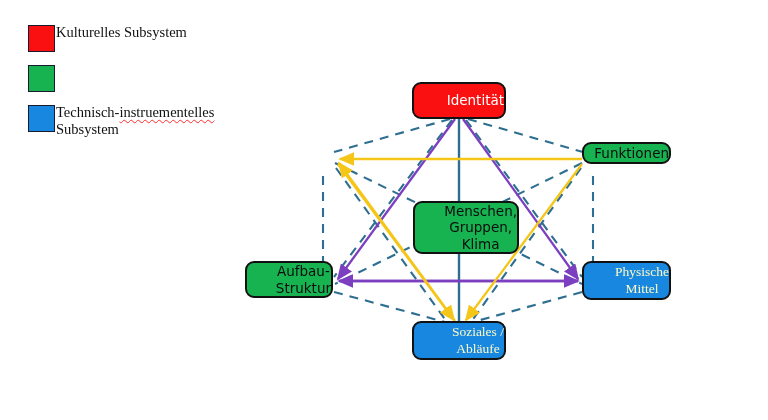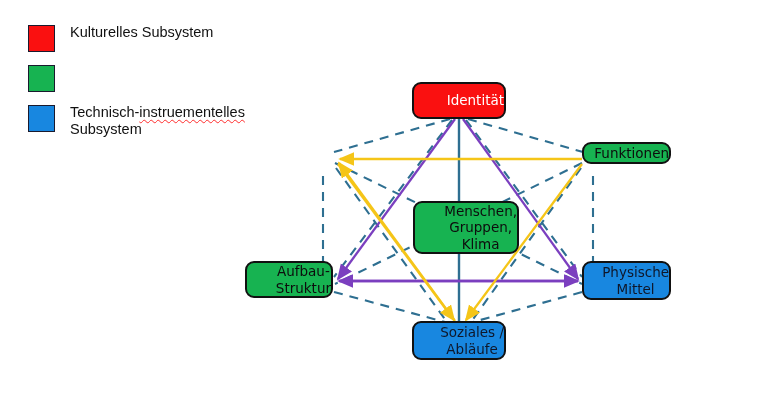--- a/index.html
+++ b/index.html
@@ -29,22 +29,22 @@
   }
   .legend-swatch {
     width: 27px;
     height: 27px;
     border: 1.5px solid #1a1a2e;
     box-sizing: border-box;
     flex: 0 0 auto;
     margin-top: 1px;
   }
   .legend-label {
-    margin-left: 15px;
-    font-family: Liberation Sans, sans-serif;
+    margin-left: 1px;
+    font-family: Liberation Serif, serif;
     font-size: 14.5px;
     line-height: 17px;
     color: #111111;
     white-space: pre-line;
   }
   .legend-label.spellcheck {
     position: relative;
   }
   .legend-label.spellcheck .sq {
     text-decoration: underline wavy #ff2d2d;
@@ -79,21 +79,21 @@
     justify-content: flex-end;
     text-align: center;
     font-family: "DejaVu Sans", sans-serif;
     font-size: 13.5px;
     line-height: 16.5px;
     white-space: pre-line;
     z-index: 5;
   }
   .node.red   { background: #fa1010; color: #ffffff; }
   .node.green { background: #17b351; color: #0d0d0d; }
-  .node.blue  { background: #1887e0; color: #0f172a; }
+  .node.blue  { background: #1887e0; color: #fef9c3; font-family: Liberation Serif, serif; }
 
   #node-identitaet { left: 412px; top: 82px;  width: 94px;  height: 37px; }
   #node-strategie  { left: 245px; top: 143px; width: 89px;  height: 33px; }
   #node-funktionen { left: 582px; top: 142px; width: 89px;  height: 22px; }
   #node-zentrum    { left: 413px; top: 201px; width: 106px;  height: 53px; }
   #node-aufbau     { left: 245px; top: 261px; width: 88px;  height: 37px; }
   #node-physische  { left: 582px; top: 261px; width: 89px;  height: 39px; }
   #node-prozesse   { left: 412px; top: 321px; width: 94px;  height: 39px; }
 </style>
 </head>

